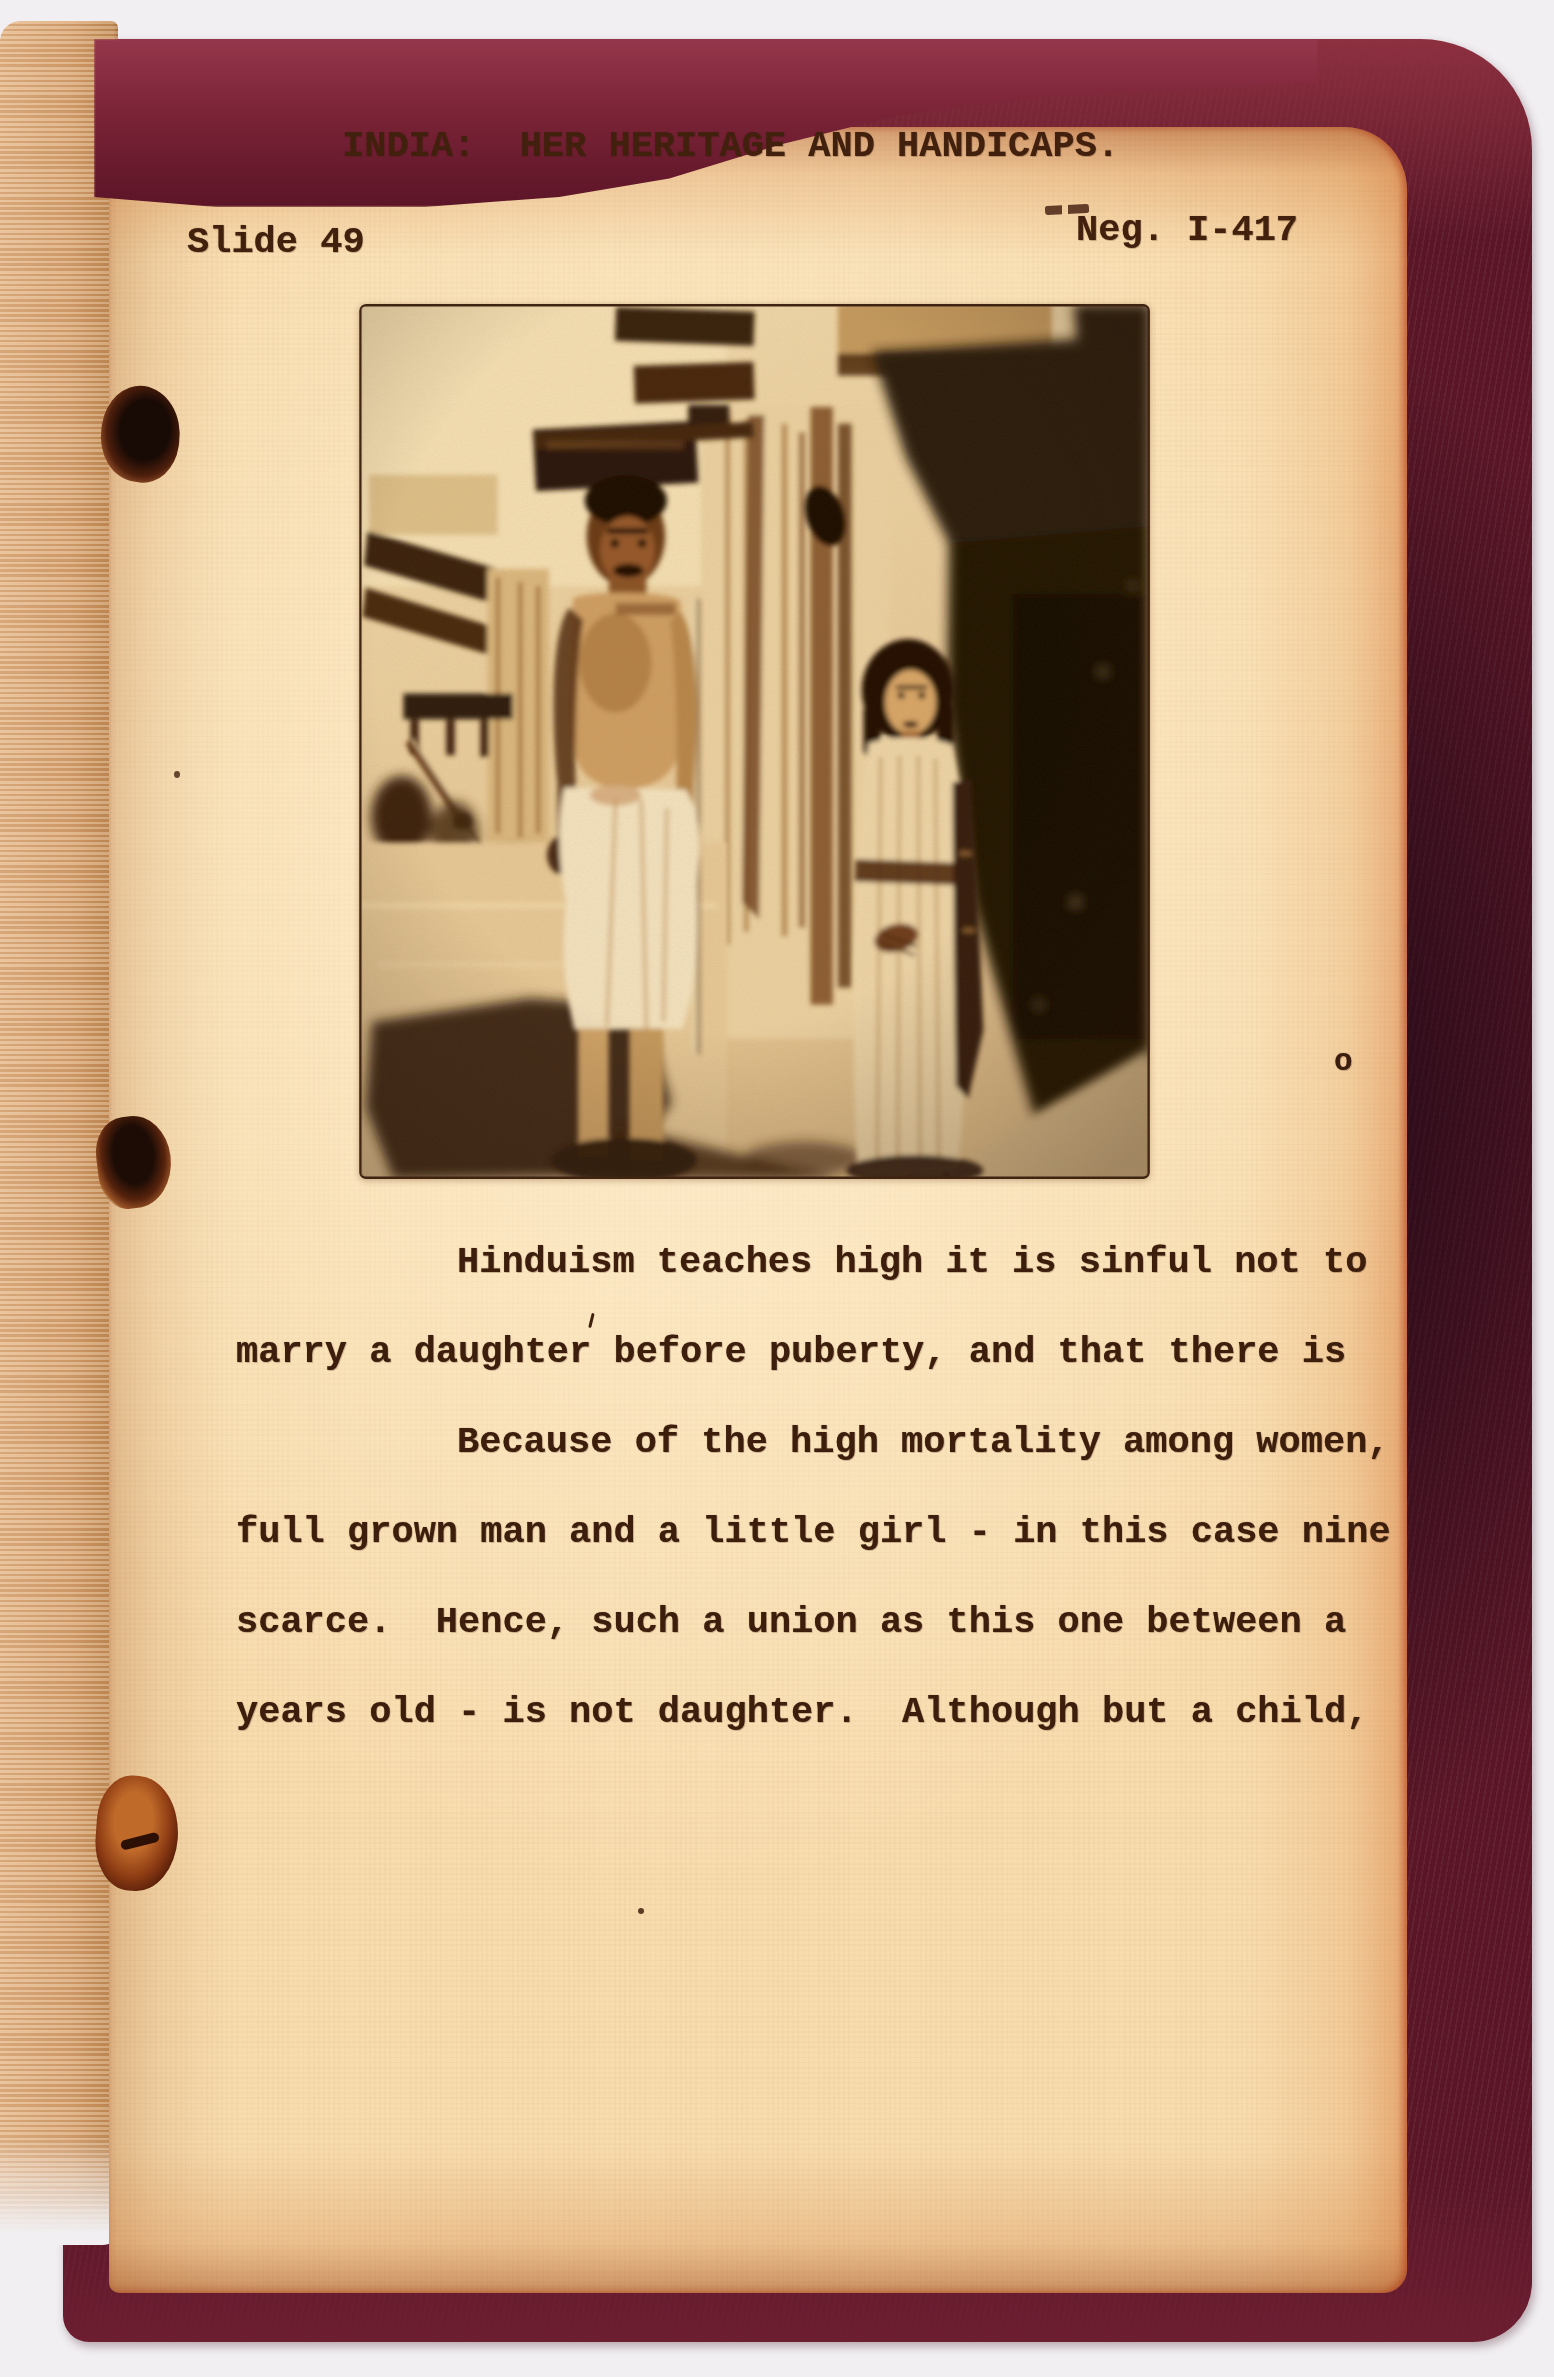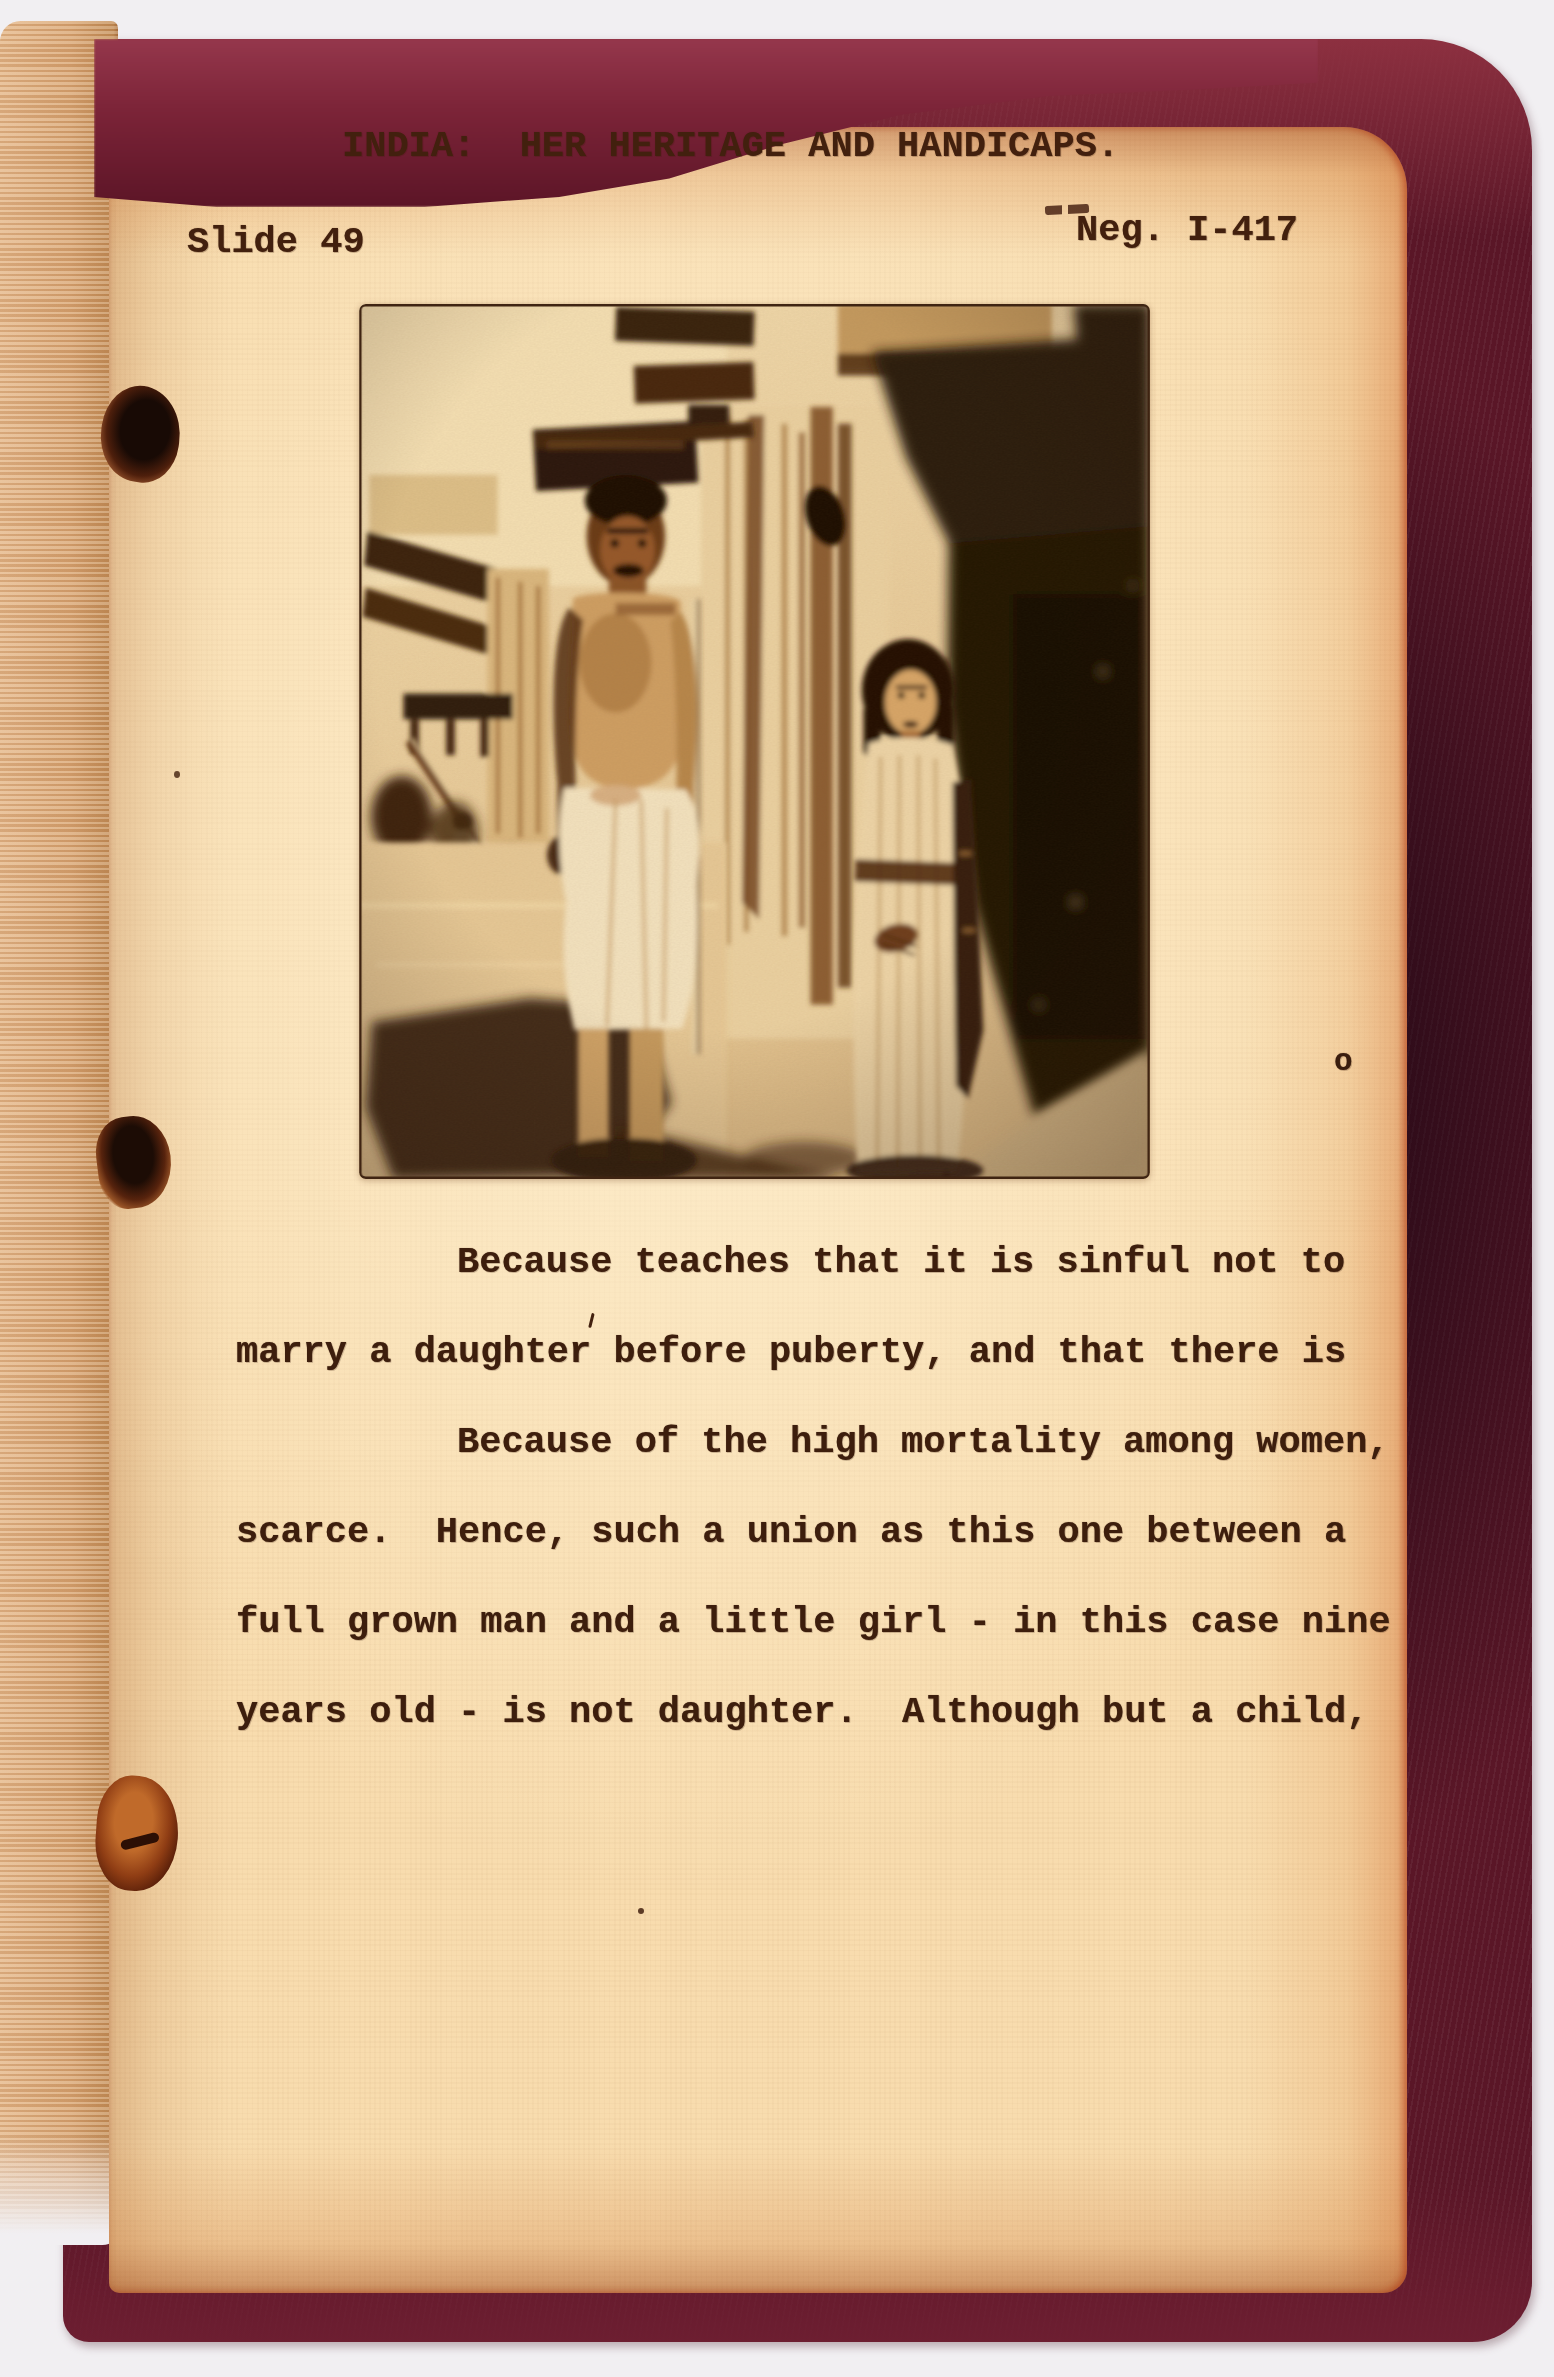--- a/index.html
+++ b/index.html
@@ -274,25 +274,25 @@
         <ellipse cx="650" cy="1014" rx="80" ry="18" fill="#2e1a0b" opacity="0.9"></ellipse>
       </g>
 
       <rect x="0" y="0" width="925" height="1024" fill="url(#vig)"></rect>
       <rect x="0" y="0" width="925" height="1024" filter="url(#grain)" opacity="0.18"></rect>
       <rect x="1.5" y="1.5" width="922" height="1021" rx="6" fill="none" stroke="#3f2412" stroke-width="3"></rect>
     </svg>
   </figure>
 
   <div class="bodytext">
-    <div class="tline indent">Because teaches that it is sinful not to</div>
+    <div class="tline indent">Hinduism teaches high it is sinful not to</div>
     <div class="tline">marry a daughter before puberty, and that there is</div>
     <div class="tline indent">Because of the high mortality among women,</div>
+    <div class="tline">full grown man and a little girl - in this case nine</div>
     <div class="tline">scarce.  Hence, such a union as this one between a</div>
-    <div class="tline">full grown man and a little girl - in this case nine</div>
     <div class="tline">years old - is not daughter.  Although but a child,</div>
   </div>
 
   <div class="typed stray-o">o</div>
   <div class="speck tick"></div>
   <div class="speck dot-a"></div>
   <div class="speck dot-b"></div>
 
 </div>
 

